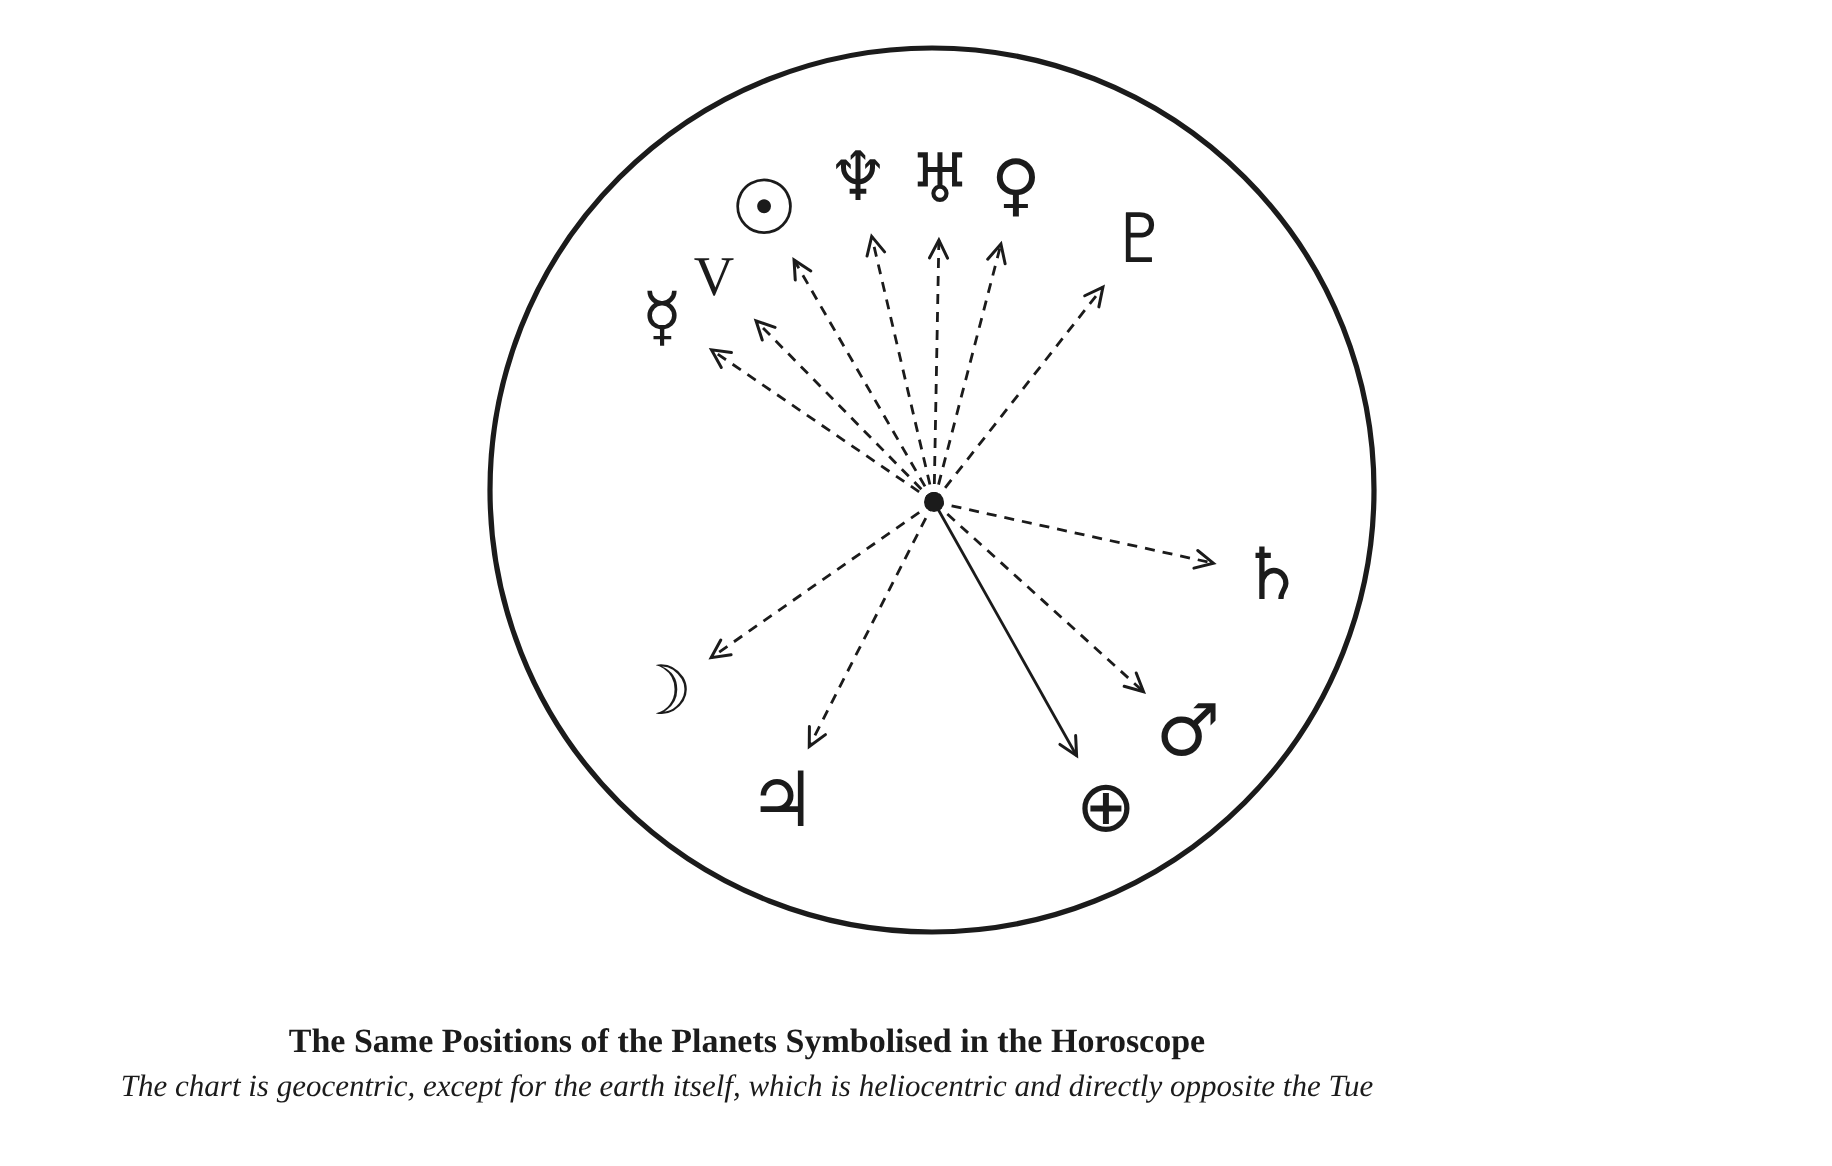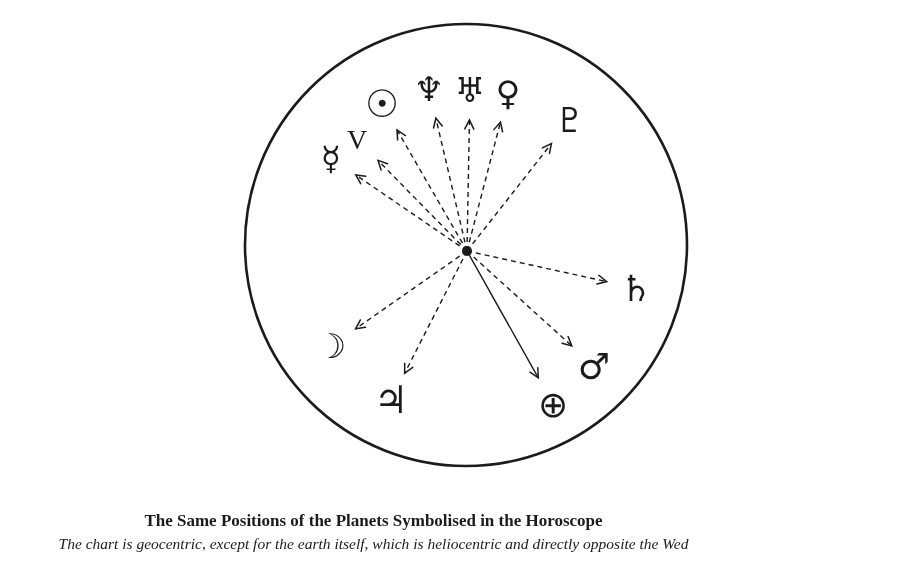--- a/index.html
+++ b/index.html
@@ -82,15 +82,15 @@
         <text x="553" y="404" text-anchor="middle" dominant-baseline="central" font-size="36" fill="#1b1b1b">⊕</text>
         <line x1="467" y1="251" x2="404.6312058275477" y2="373.27566225914984" stroke="#1b1b1b" stroke-width="1.4" marker-end="url(#arrow)" stroke-dasharray="5 4"></line>
         <text x="391" y="400" text-anchor="middle" dominant-baseline="central" font-size="38" fill="#1b1b1b">♃</text>
         <line x1="467" y1="251" x2="355.5939370972302" y2="328.8204115864936" stroke="#1b1b1b" stroke-width="1.4" marker-end="url(#arrow)" stroke-dasharray="5 4"></line>
         <text x="331" y="346" text-anchor="middle" dominant-baseline="central" font-size="34" fill="#1b1b1b">☽</text>
         <circle cx="467" cy="251" r="5" fill="#1b1b1b"></circle>
       </svg>
   </div>
   <div class="caption">
     <div class="caption-title">The Same Positions of the Planets Symbolised in the Horoscope</div>
-    <div class="caption-subtitle">The chart is geocentric, except for the earth itself, which is heliocentric and directly opposite the Wed</div>
+    <div class="caption-subtitle">The chart is geocentric, except for the earth itself, which is heliocentric and directly opposite the Tue</div>
   </div>
 </div>
 
 </body></html>

